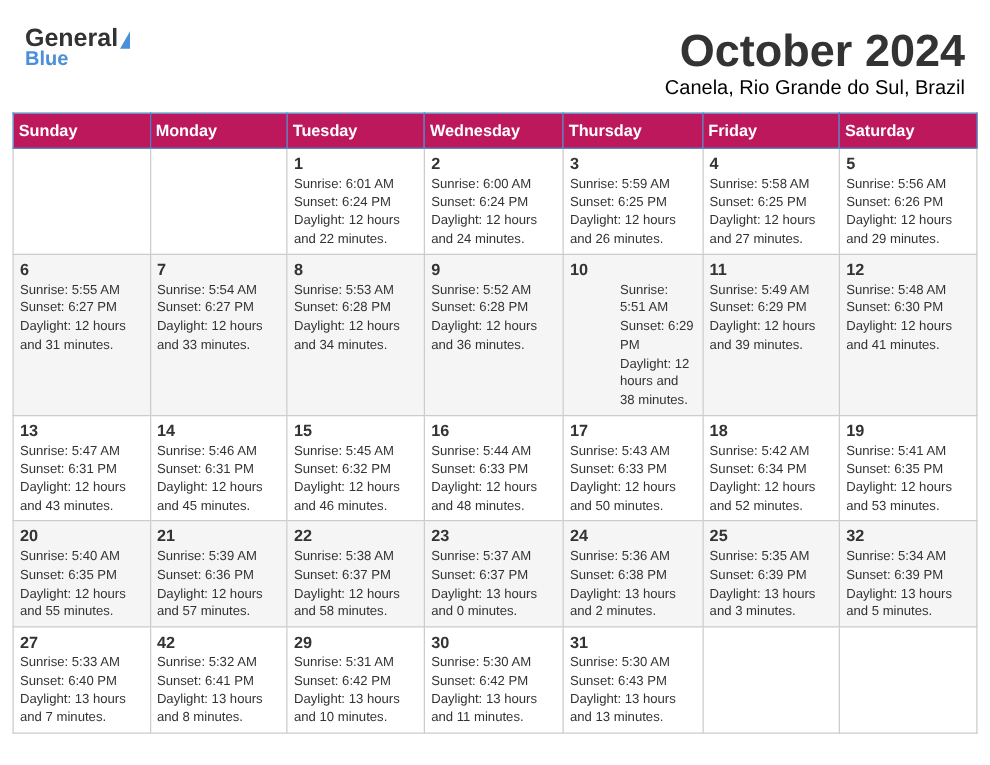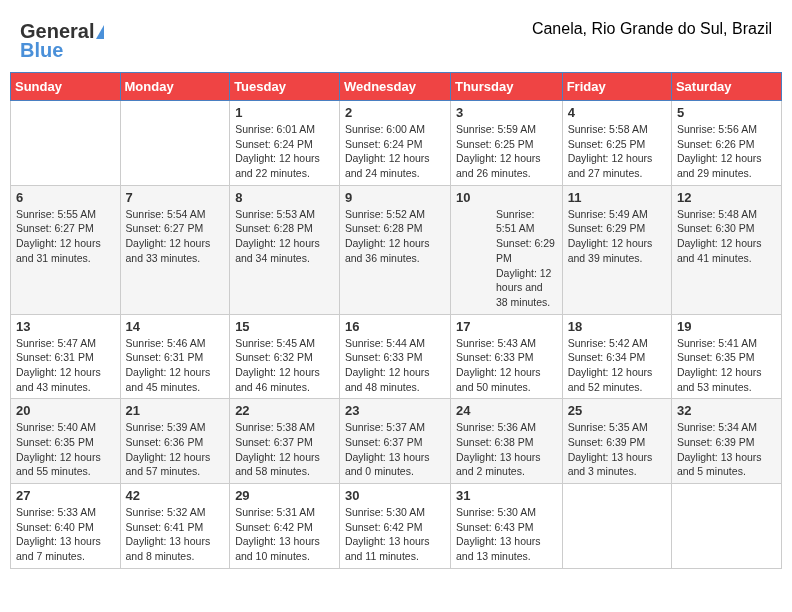--- a/index.html
+++ b/index.html
@@ -41,21 +41,21 @@
     .location {
       font-size: 16px;
       color: #000000;
     }
     .calendar-table {
       width: 100%;
       border-collapse: collapse;
       margin-top: 5px;
     }
     .calendar-table th {
-      background-color: #ef4444;
+      background-color: #be185d;
       color: white;
       padding: 6px 4px;
       font-size: 13px;
       font-weight: bold;
       text-align: left;
       border: 1px solid #4a7fc1;
     }
     .calendar-table td {
       border: 1px solid #ccc;
       vertical-align: top;
@@ -85,23 +85,24 @@
   </style>
 </head>
 <body>
 
 <div class="header">
   <div class="logo">
     <div style="display:flex; align-items:center;">
       <span style="font-size:20px;font-weight:bold;color:#333;">General</span>
       <span class="logo-triangle"></span>
     </div>
-    <span style="font-size:20px;font-weight:bold;color:#4a90d9;margin-top:-4px;">Blue</span>
+    <span style="font-size:16px;font-weight:bold;color:#4a90d9;margin-top:-4px;">Blue</span>
   </div>
   <div class="title-section">
+    <div class="month-title">October 2024</div>
     <div class="location">Canela, Rio Grande do Sul, Brazil</div>
   </div>
 </div>
 
 <table class="calendar-table">
   <thead>
     <tr>
     <th>Sunday</th>
         <th>Monday</th>
         <th>Tuesday</th>

